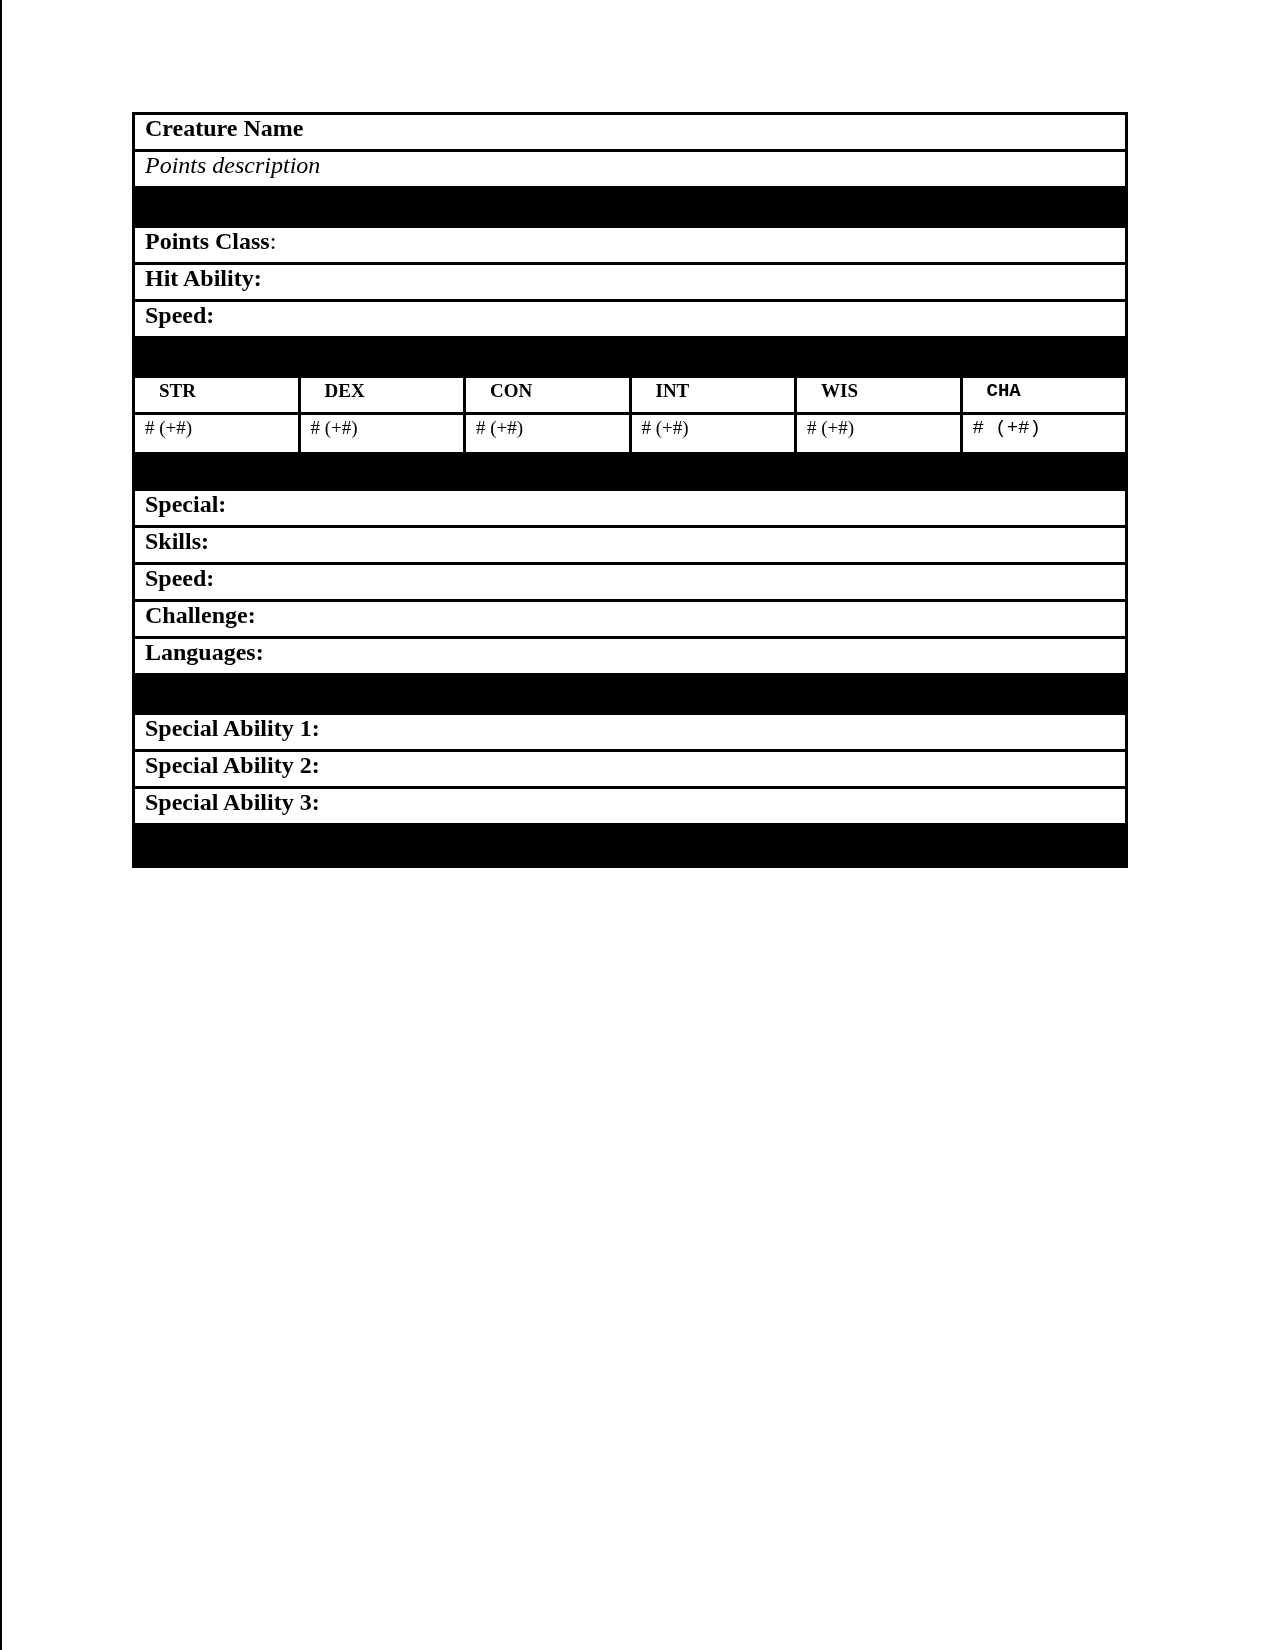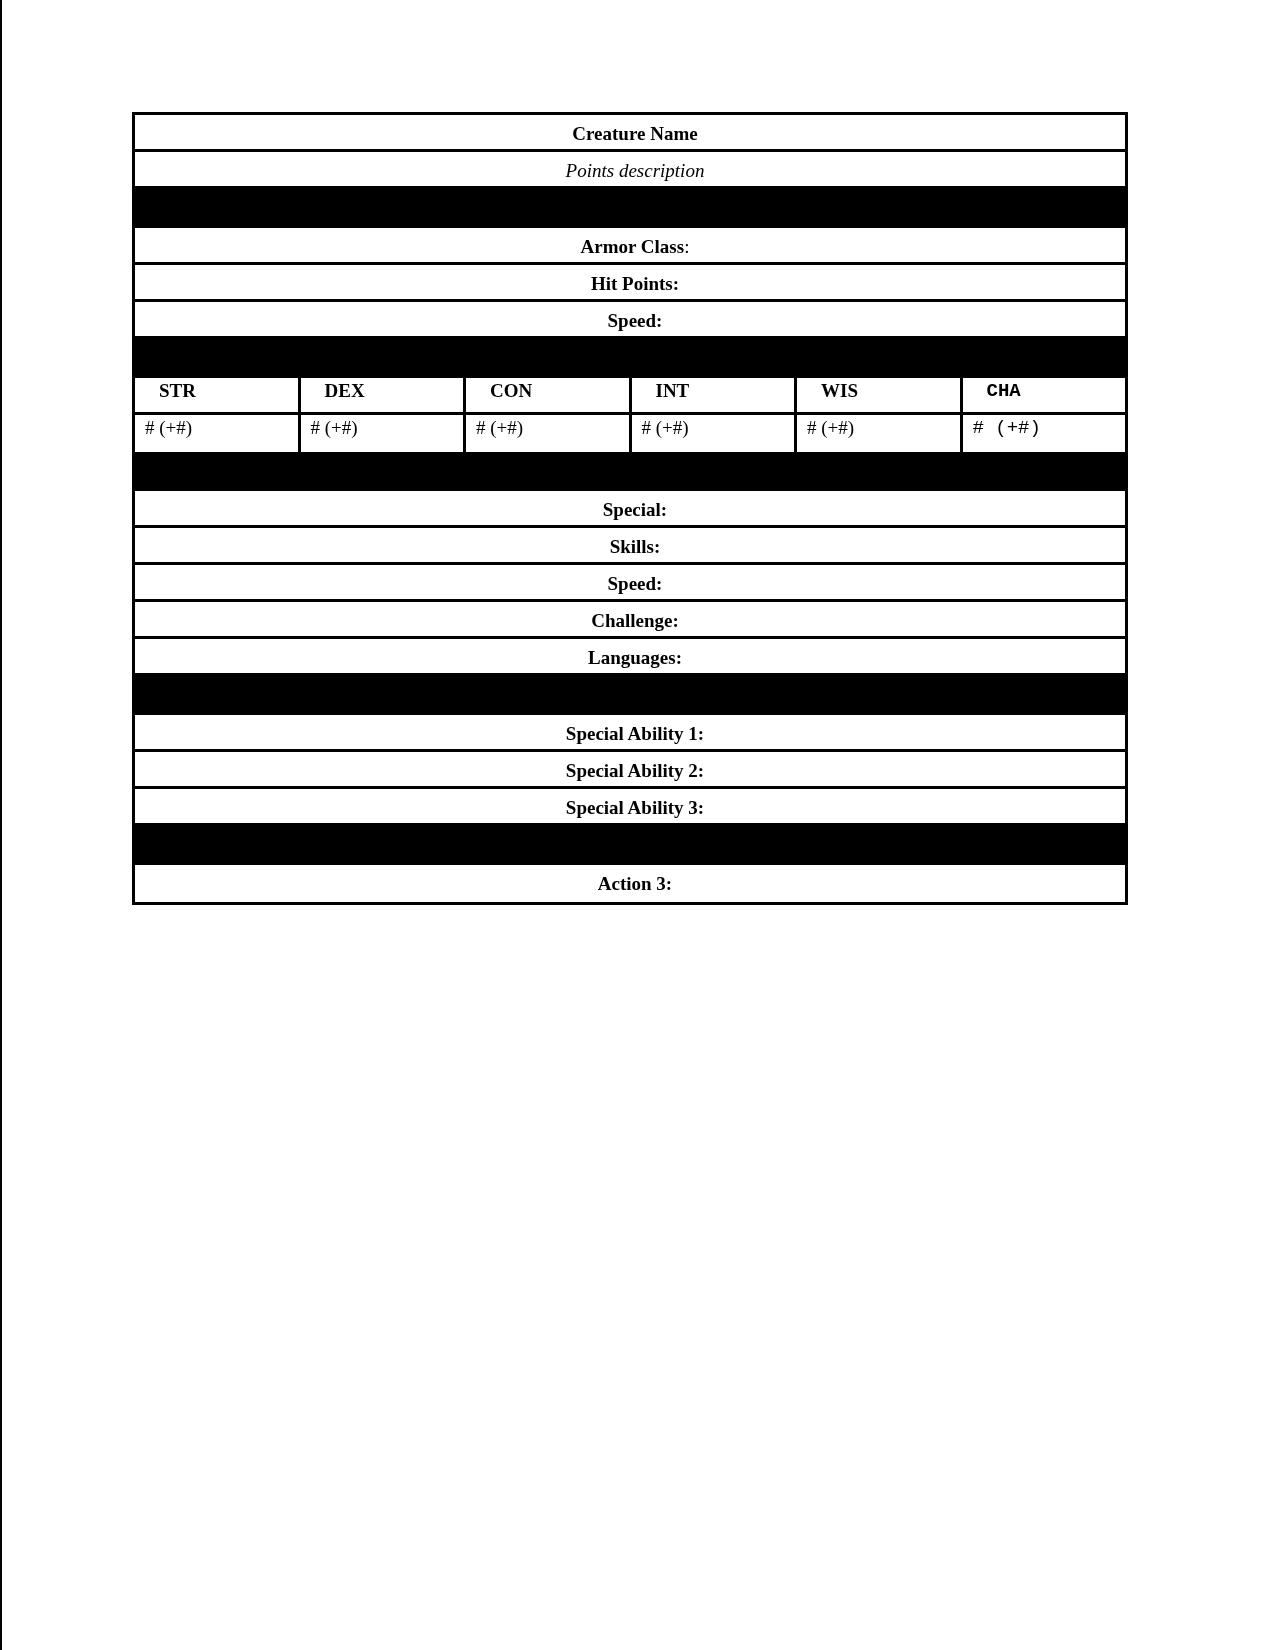--- a/index.html
+++ b/index.html
@@ -8,21 +8,21 @@
     font-family: "Liberation Serif", "DejaVu Serif", serif; color: #000;
     overflow: hidden;
   }
   .page-edge { position: absolute; left: 0; top: 0; width: 2px; height: 1650px; background: #000; }
   .sheet {
     position: absolute; left: 132px; top: 112px; width: 996px;
     border: 3px solid #000; box-sizing: border-box;
   }
   .row {
     height: 37px; border-bottom: 3px solid #000; box-sizing: border-box;
-    padding: 8px 0 0 10px; font-size: 19px; line-height: 22px; text-align: center;
+    padding: 2px 0 0 10px; font-size: 24px; line-height: 22px;
   }
   .row:last-child { border-bottom: none; }
   .row.bold { font-weight: bold; }
   .row .label { font-weight: bold; }
   .row .colon { font-weight: normal; }
   .row.italic { font-style: italic; font-weight: normal; }
   .bar { height: 39px; background: #000; }
   .stats { display: flex; height: 37px; border-bottom: 3px solid #000; box-sizing: border-box; }
   .stats .cell {
     flex: 1; border-right: 3px solid #000; box-sizing: border-box;
@@ -36,22 +36,22 @@
 </head>
 <body>
 
 <div class="page-edge"></div>
 
 <div class="sheet">
   <div class="row bold"><span>Creature Name</span></div>
   <div class="row italic"><span>Points description</span></div>
   <div class="bar"></div>
 
-  <div class="row"><span class="label">Armor Class</span><span class="colon">:</span></div>
-  <div class="row bold"><span>Hit Points:</span></div>
+  <div class="row"><span class="label">Points Class</span><span class="colon">:</span></div>
+  <div class="row bold"><span>Hit Ability:</span></div>
   <div class="row bold"><span>Speed:</span></div>
   <div class="bar"></div>
 
   <div class="stats head">
     <div class="cell">STR</div>
     <div class="cell">DEX</div>
     <div class="cell">CON</div>
     <div class="cell">INT</div>
     <div class="cell">WIS</div>
     <div class="cell">CHA</div>
@@ -71,14 +71,13 @@
   <div class="row bold"><span>Speed:</span></div>
   <div class="row bold"><span>Challenge:</span></div>
   <div class="row bold"><span>Languages:</span></div>
   <div class="bar"></div>
 
   <div class="row bold"><span>Special Ability 1:</span></div>
   <div class="row bold"><span>Special Ability 2:</span></div>
   <div class="row bold"><span>Special Ability 3:</span></div>
   <div class="bar"></div>
 
-  <div class="row bold"><span>Action 3:</span></div>
 </div>
 
 </body></html>

